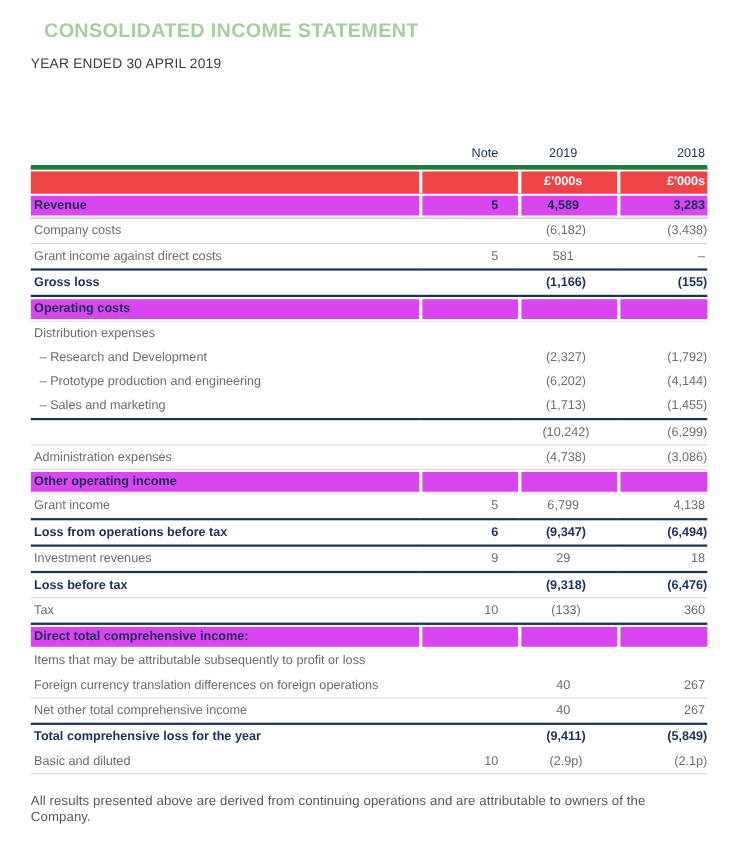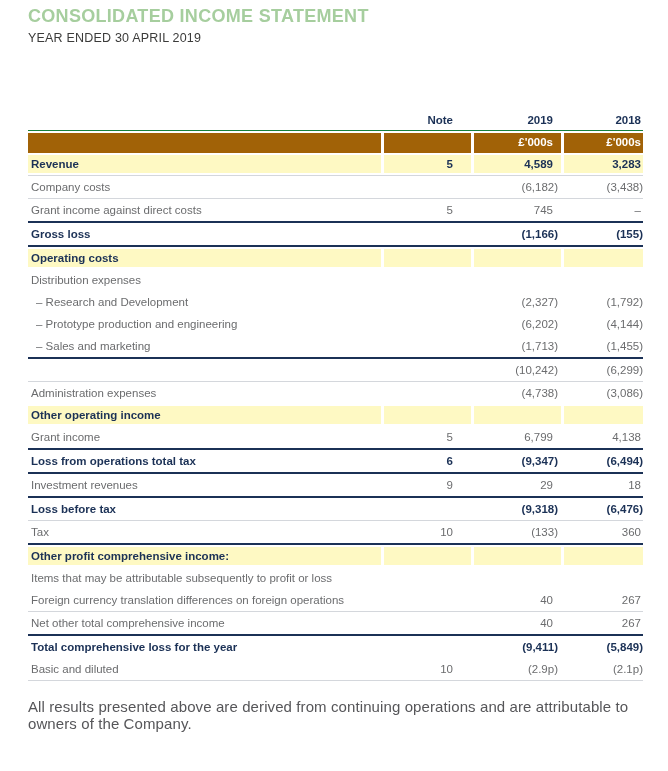--- a/index.html
+++ b/index.html
@@ -1,38 +1,38 @@
 <!DOCTYPE html>
 <html><head>
 <meta charset="utf-8">
 <style>
   html,body{margin:0;padding:0;background:#ffffff;}
   body{width:668px;height:771px;font-family:"Liberation Sans",sans-serif;-webkit-font-smoothing:antialiased;}
   .page{padding:6px 25px 0 28px;}
-  .title{font-size:18px;font-weight:700;color:#a6ce9e;margin:0;letter-spacing:.3px;}
+  .title{font-size:18px;font-weight:700;color:#a6ce9e;margin:12px;letter-spacing:.3px;}
   .subtitle{font-size:12.5px;font-weight:400;color:#3b3b3a;margin:4px 0 0;letter-spacing:.2px;}
   table.stmt{border-collapse:collapse;table-layout:fixed;width:615px;margin-top:61px;}
   .stmt td{font-size:11.5px;height:22px;padding:0;vertical-align:middle;color:#6b6c6e;}
   .stmt td.label{text-align:left;padding-left:3px;}
   .stmt td.num{text-align:right;}
   .stmt td.c-note{padding-right:18px;}
-  .stmt td.c-2019{padding-right:8px;}
+  .stmt td.c-2019{padding-right:8px;text-align:center;}
   .stmt td.c-2018{padding-right:2px;}
   .stmt td.c-2019.neg{padding-right:3px;}
   .stmt td.c-2018.neg{padding-right:0;}
-  tr.year-head td{color:#1b3156;font-weight:700;height:20px;vertical-align:bottom;padding-bottom:4px;border-bottom:1px solid #15803d;}
-  tr.units td{background:#a16207;color:#ffffff;font-weight:700;height:22px;box-shadow:inset 0 2px 0 #ffffff;}
+  tr.year-head td{color:#1b3156;font-weight:400;height:20px;vertical-align:bottom;padding-bottom:4px;border-bottom:4px solid #15803d;}
+  tr.units td{background:#ef4444;color:#ffffff;font-weight:700;height:22px;box-shadow:inset 0 2px 0 #ffffff;}
   tr.units td:not(:first-child){box-shadow:inset 3px 0 0 #ffffff,inset 0 2px 0 #ffffff;}
-  tr.bg td{background:#fef9c3;box-shadow:inset 0 2px 0 #ffffff,inset 0 -2px 0 #ffffff;}
+  tr.bg td{background:#d946ef;box-shadow:inset 0 2px 0 #ffffff,inset 0 -2px 0 #ffffff;}
   tr.bg td:not(:first-child){box-shadow:inset 3px 0 0 #ffffff,inset 0 2px 0 #ffffff,inset 0 -2px 0 #ffffff;}
   tr.bold td{color:#1b3156;font-weight:700;}
   tr.b-thin td{border-bottom:1px solid #d4d7dc;}
   tr.b-dark td{border-bottom:2px solid #1b3156;}
   tr.indent td.label{padding-left:8px;}
-  .footnote{font-size:15px;color:#565659;margin-top:17px;letter-spacing:.1px;}
+  .footnote{font-size:12px;color:#565659;margin-top:17px;letter-spacing:.1px;}
 </style>
 </head>
 <body>
 
 <div class="page">
   <h1 class="title">CONSOLIDATED INCOME STATEMENT</h1>
   <h2 class="subtitle">YEAR ENDED 30 APRIL 2019</h2>
 
   <table class="stmt">
     <colgroup>
@@ -63,21 +63,21 @@
       </tr>
       <tr class="b-thin">
         <td class="label">Company costs</td>
         <td class="num c-note"></td>
         <td class="num c-2019 neg">(6,182)</td>
         <td class="num c-2018 neg">(3,438)</td>
       </tr>
       <tr class="b-dark">
         <td class="label">Grant income against direct costs</td>
         <td class="num c-note">5</td>
-        <td class="num c-2019">745</td>
+        <td class="num c-2019">581</td>
         <td class="num c-2018">–</td>
       </tr>
       <tr class="bold b-dark">
         <td class="label">Gross loss</td>
         <td class="num c-note"></td>
         <td class="num c-2019 neg">(1,166)</td>
         <td class="num c-2018 neg">(155)</td>
       </tr>
       <tr class="bg bold">
         <td class="label">Operating costs</td>
@@ -127,21 +127,21 @@
         <td class="num c-2019"></td>
         <td class="num c-2018"></td>
       </tr>
       <tr class="b-dark">
         <td class="label">Grant income</td>
         <td class="num c-note">5</td>
         <td class="num c-2019">6,799</td>
         <td class="num c-2018">4,138</td>
       </tr>
       <tr class="bold b-dark">
-        <td class="label">Loss from operations total tax</td>
+        <td class="label">Loss from operations before tax</td>
         <td class="num c-note">6</td>
         <td class="num c-2019 neg">(9,347)</td>
         <td class="num c-2018 neg">(6,494)</td>
       </tr>
       <tr class="b-dark">
         <td class="label">Investment revenues</td>
         <td class="num c-note">9</td>
         <td class="num c-2019">29</td>
         <td class="num c-2018">18</td>
       </tr>
@@ -151,21 +151,21 @@
         <td class="num c-2019 neg">(9,318)</td>
         <td class="num c-2018 neg">(6,476)</td>
       </tr>
       <tr class="b-dark">
         <td class="label">Tax</td>
         <td class="num c-note">10</td>
         <td class="num c-2019 neg">(133)</td>
         <td class="num c-2018">360</td>
       </tr>
       <tr class="bg bold">
-        <td class="label">Other profit comprehensive income:</td>
+        <td class="label">Direct total comprehensive income:</td>
         <td class="num c-note"></td>
         <td class="num c-2019"></td>
         <td class="num c-2018"></td>
       </tr>
       <tr>
         <td class="label">Items that may be attributable subsequently to profit or loss</td>
         <td class="num c-note"></td>
         <td class="num c-2019"></td>
         <td class="num c-2018"></td>
       </tr>

